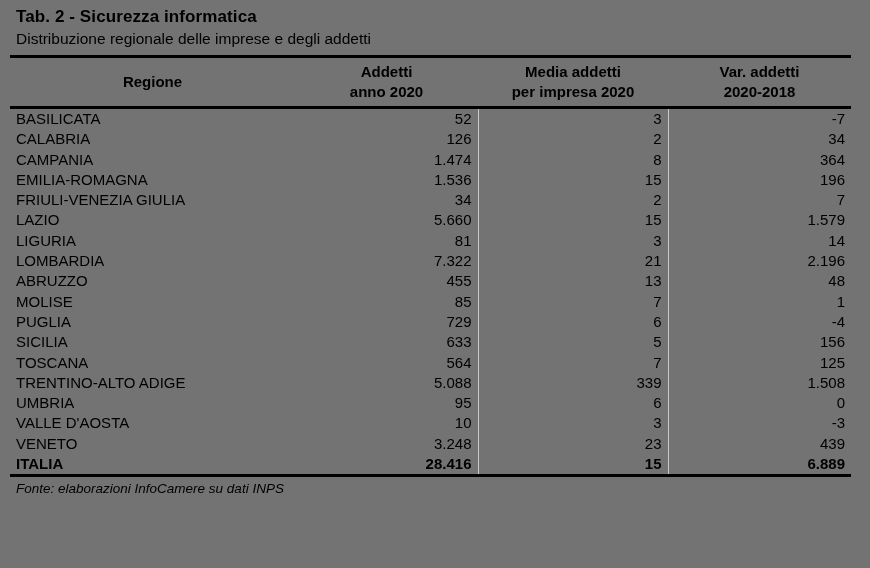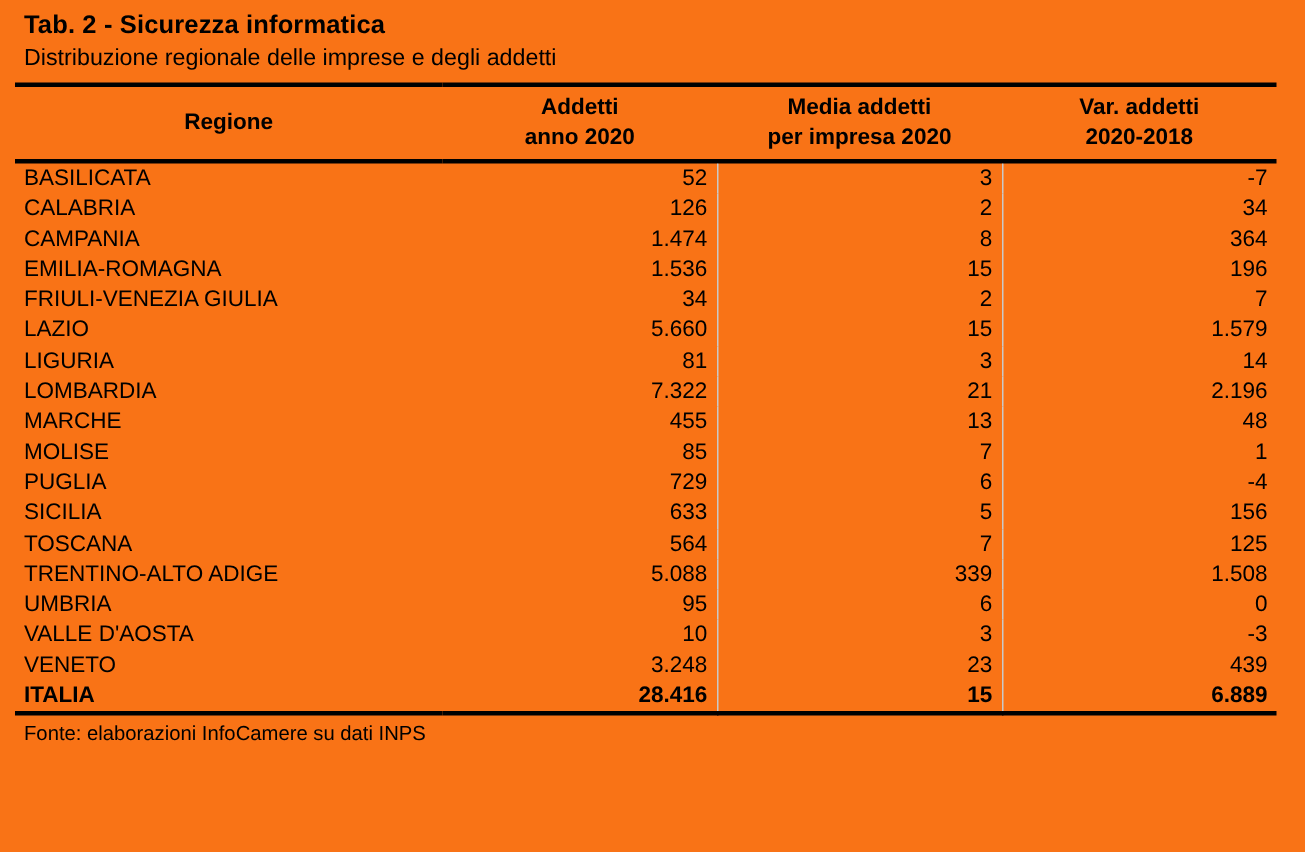--- a/index.html
+++ b/index.html
@@ -6,21 +6,21 @@
     margin: 0;
     padding: 0;
     background: #ffffff;
     font-family: "Liberation Sans", sans-serif;
     color: #000000;
   }
   .page {
     position: relative;
     width: 870px;
     height: 568px;
-    background: #f97316;
+    background: #737373;
     overflow: hidden;
   }
   .doc-title {
     margin: 0;
     padding: 7px 0 0 16px;
     font-size: 17px;
     font-weight: bold;
     letter-spacing: 0.1px;
   }
   .doc-subtitle {
@@ -65,20 +65,21 @@
   tfoot tr.total-row {
     border-bottom: 3px solid #000000;
   }
   tfoot tr.total-row td {
     font-weight: bold;
   }
   .source-note {
     margin: 0;
     padding: 4px 0 0 16px;
     font-size: 13.5px;
+    font-style: italic;
   }
 </style>
 </head>
 <body>
 
 <div class="page">
 
   <h1 class="doc-title">Tab. 2 - Sicurezza informatica</h1>
   <div class="doc-subtitle">Distribuzione regionale delle imprese e degli addetti</div>
 
@@ -151,21 +152,21 @@
           <td class="cell-num">3</td>
           <td class="cell-num">14</td>
         </tr>
         <tr>
           <td class="cell-left">LOMBARDIA</td>
           <td class="cell-num">7.322</td>
           <td class="cell-num">21</td>
           <td class="cell-num">2.196</td>
         </tr>
         <tr>
-          <td class="cell-left">MARCHE</td>
+          <td class="cell-left">ABRUZZO</td>
           <td class="cell-num">455</td>
           <td class="cell-num">13</td>
           <td class="cell-num">48</td>
         </tr>
         <tr>
           <td class="cell-left">MOLISE</td>
           <td class="cell-num">85</td>
           <td class="cell-num">7</td>
           <td class="cell-num">1</td>
         </tr>

